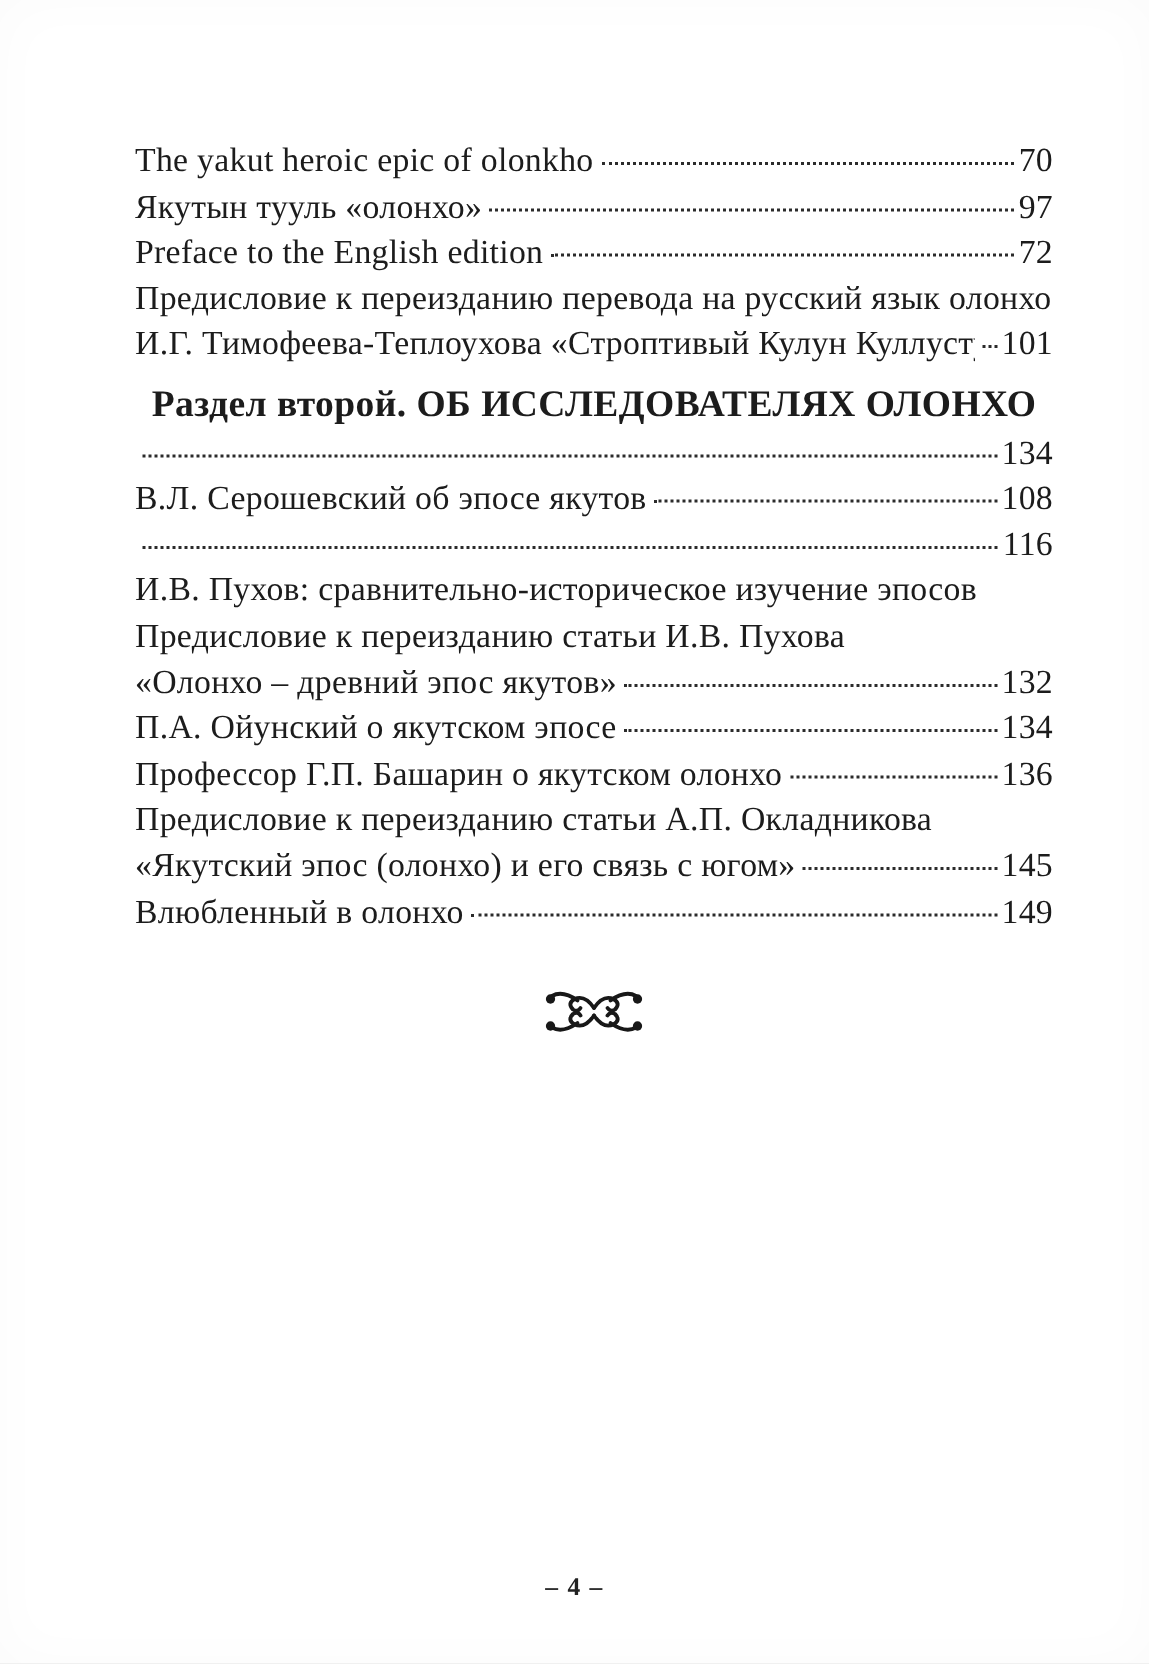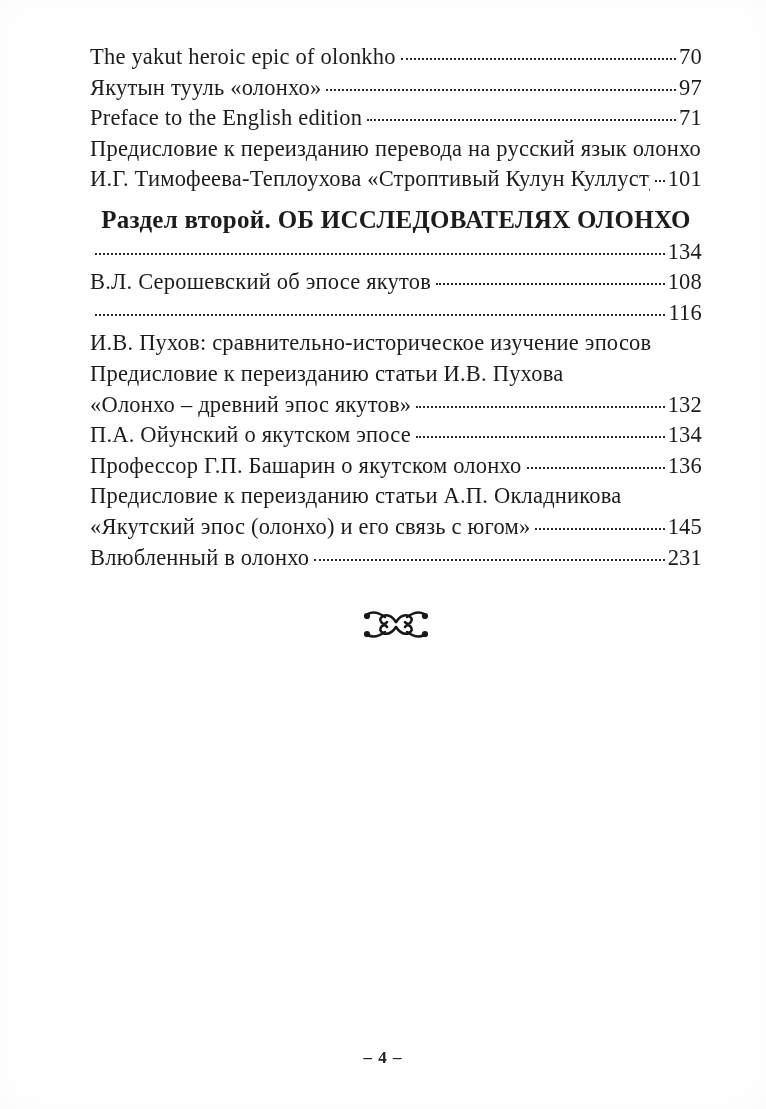--- a/index.html
+++ b/index.html
@@ -12,21 +12,21 @@
     width: 766px;
     height: 1109px;
     margin: 0 auto;
     background: #ffffff;
     font-family: "Liberation Serif", "DejaVu Serif", serif;
     color: #1c1c1c;
     overflow: hidden;
     box-shadow: inset 0 0 40px rgba(0,0,0,0.02);
   }
   .toc {
-    padding: 42px 64px 0 90px;
+    padding: 92px 64px 0 90px;
     font-family: Liberation Serif, serif;
   }
   .toc-row {
     display: flex;
     align-items: baseline;
     font-size: 22.5px;
     line-height: 30.6px;
     letter-spacing: 0.2px;
     white-space: nowrap;
   }
@@ -90,21 +90,21 @@
 
         <div class="toc-row">
           <span class="toc-title">Якутын тууль «олонхо»</span>
           <span class="leader"></span>
           <span class="pagenum">97</span>
         </div>
 
         <div class="toc-row">
           <span class="toc-title">Preface to the English edition</span>
           <span class="leader"></span>
-          <span class="pagenum">71</span>
+          <span class="pagenum">72</span>
         </div>
 
         <div class="toc-row no-page">
           <span class="toc-title">Предисловие к переизданию перевода на русский язык олонхо</span>
 
         </div>
 
         <div class="toc-row">
           <span class="toc-title">И.Г. Тимофеева-Теплоухова «Строптивый  Кулун  Куллустуур»</span>
           <span class="leader"></span>
@@ -168,21 +168,21 @@
 
         <div class="toc-row">
           <span class="toc-title">«Якутский эпос (олонхо) и его связь с югом»</span>
           <span class="leader"></span>
           <span class="pagenum">145</span>
         </div>
 
         <div class="toc-row">
           <span class="toc-title">Влюбленный в олонхо</span>
           <span class="leader"></span>
-          <span class="pagenum">231</span>
+          <span class="pagenum">149</span>
         </div>
       </div>
 
     <div class="ornament-wrap">
       <span>
         <svg width="72" height="40" viewBox="0 0 72 40" aria-hidden="true">
           <g stroke="#181818" fill="none" stroke-width="2.6" stroke-linecap="round">
 
             <path d="M36 17 Q30 8 23 11 Q18 14 22 18 Q25 20 27 17"></path>
             <path d="M36 17 Q42 8 49 11 Q54 14 50 18 Q47 20 45 17"></path>

